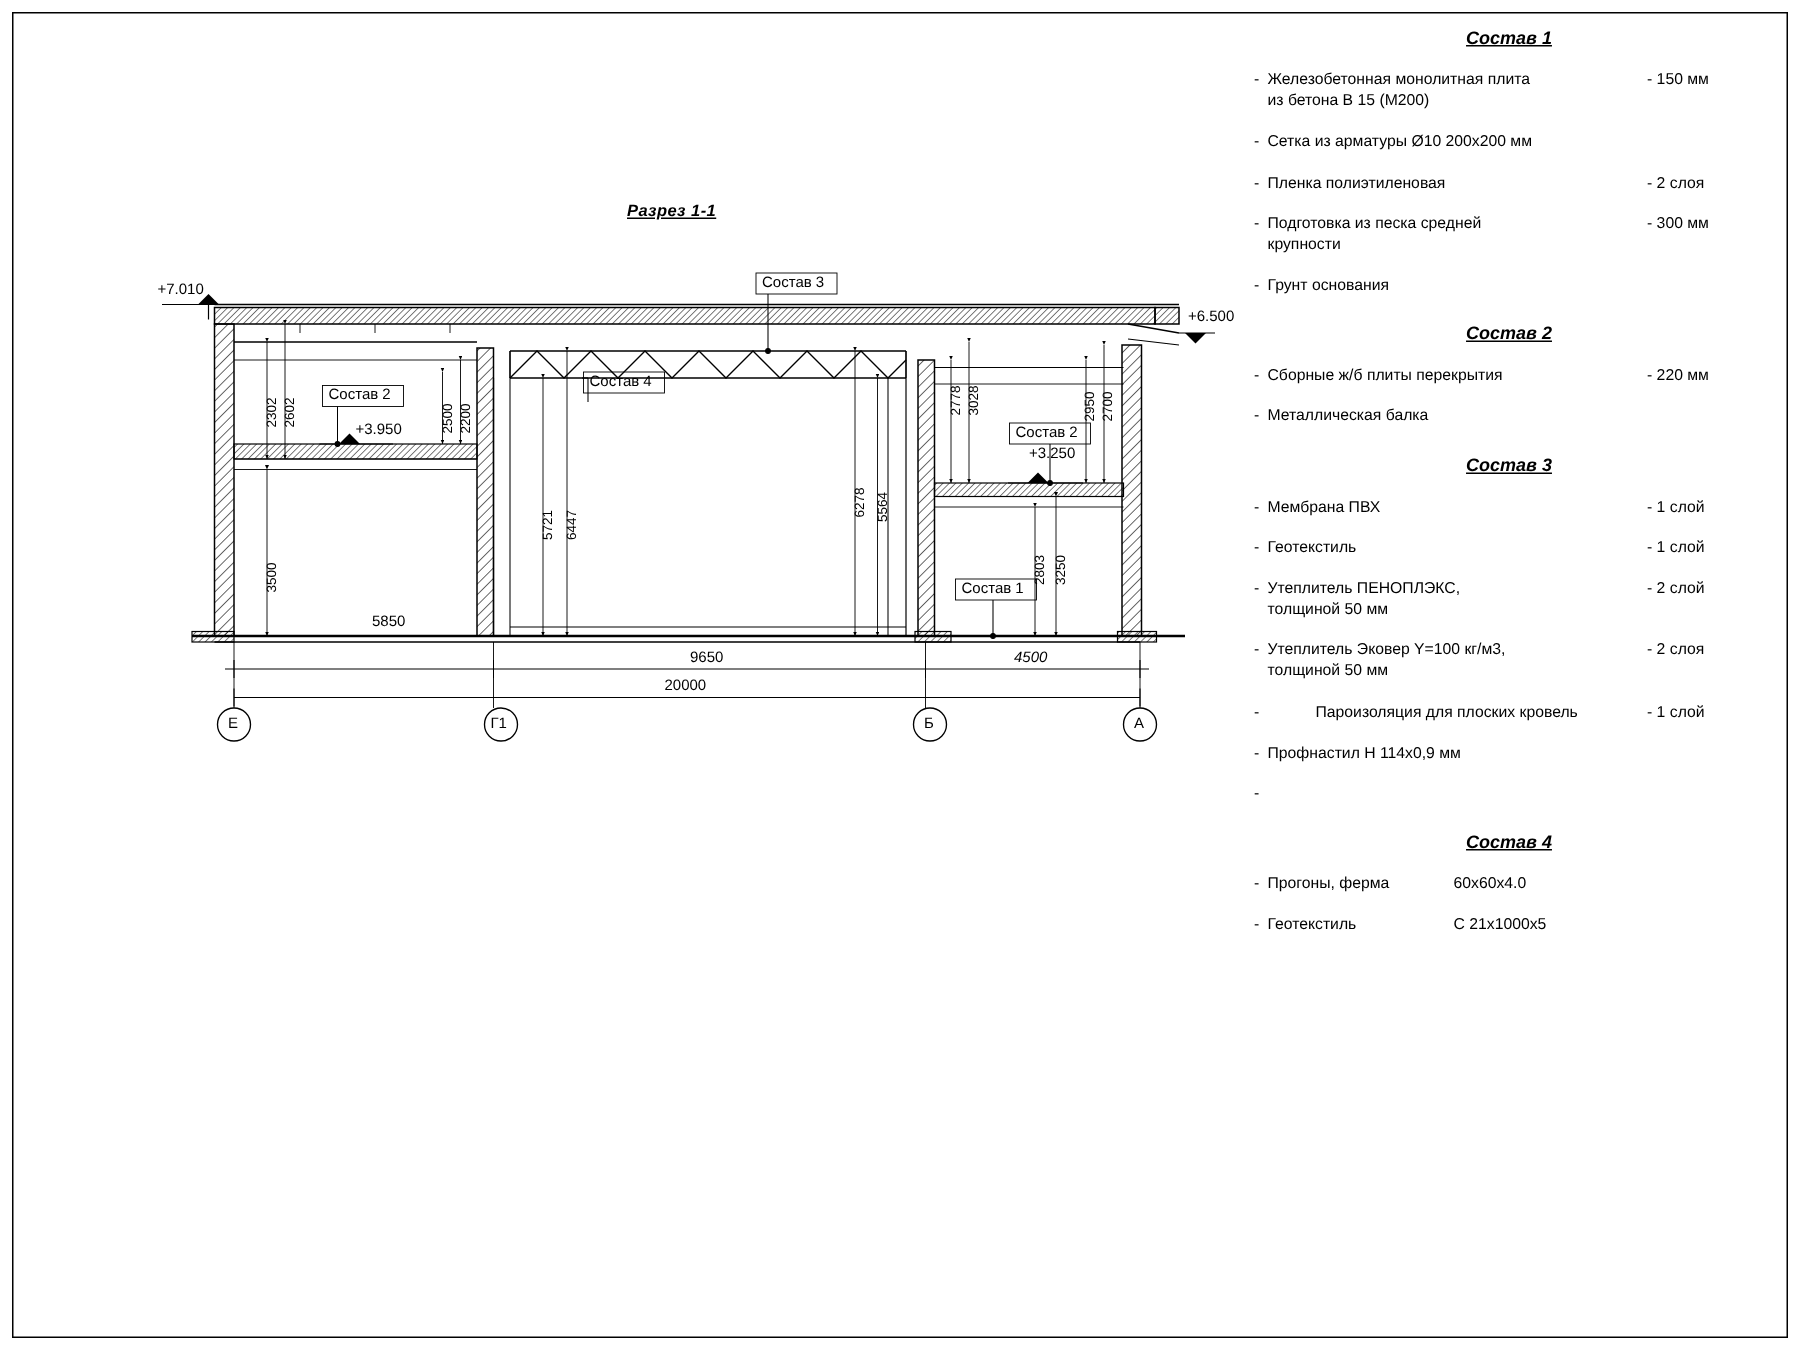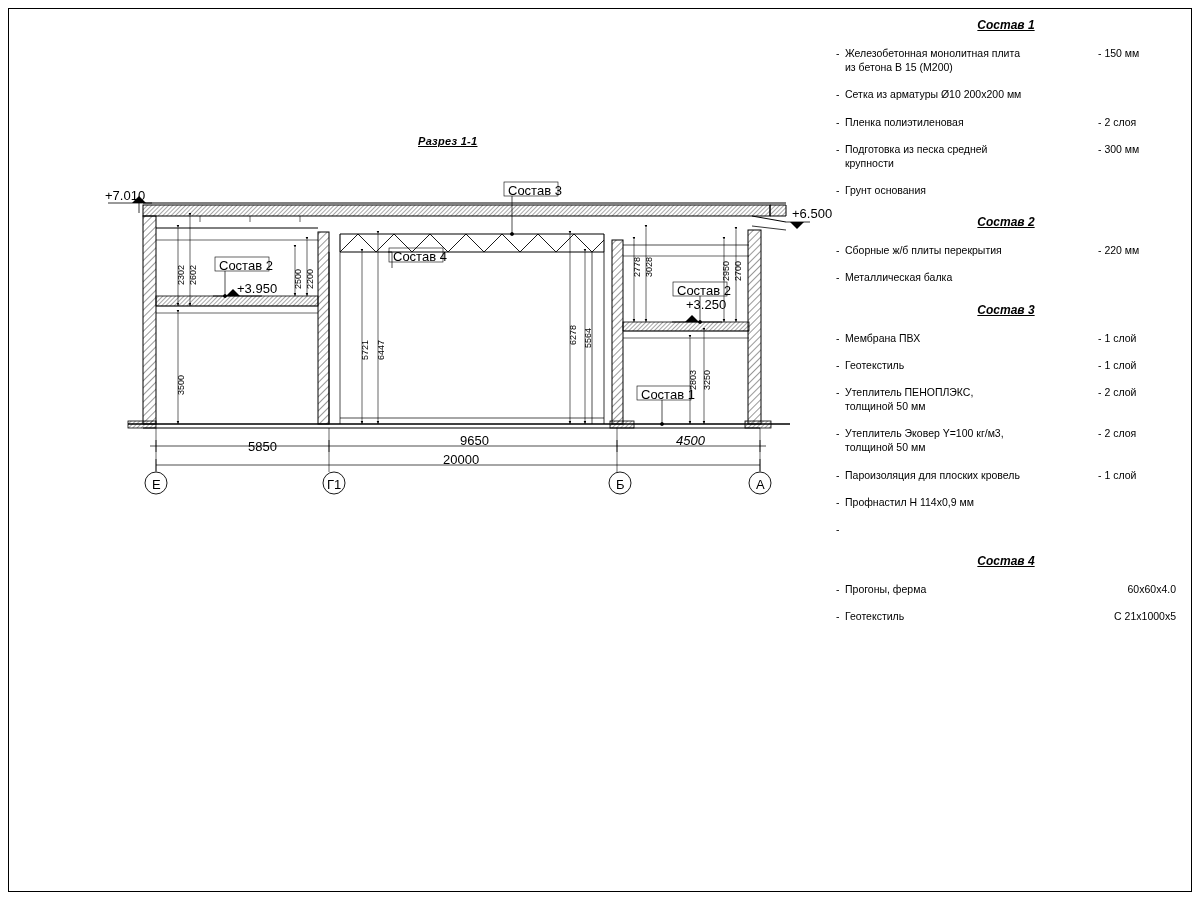--- a/index.html
+++ b/index.html
@@ -15,41 +15,41 @@
   .border{position:absolute;left:8px;top:8px;width:1182px;height:882px;border:1px solid #000;}
 
   
   .title-sec{
     position:absolute;left:418px;top:135px;
     font-style:italic;font-weight:bold;font-size:11px;
     text-decoration:underline;
     letter-spacing:.3px;
   }
 
-  .lbl{position:absolute;font-size:13px;white-space:nowrap;}
+  .lbl{position:absolute;font-size:10px;white-space:nowrap;}
   .vlbl{position:absolute;font-size:9px;white-space:nowrap;transform:rotate(-90deg);transform-origin:0 0;}
 
   
   svg.draw{position:absolute;left:0;top:0;width:1200px;height:900px;overflow:visible;}
 
   
   .spec{position:absolute;left:836px;top:18px;width:340px;font-size:10.5px;}
   .spec-h{
     text-align:center;font-style:italic;font-weight:bold;font-size:12px;
     text-decoration:underline;margin:0 0 14px 0;padding-left:0px;
   }
   .spec-h.h2{margin-top:18px;}
   .row{display:flex;align-items:flex-start;margin-bottom:13px;line-height:1.35;}
   .row .dash{width:9px;flex:0 0 9px;}
   .row .txt{flex:1 1 auto;padding-right:6px;}
   .row .val{flex:0 0 78px;text-align:left;}
   .spec-block{margin-bottom:4px;}
   .grp4 .row .txt{flex:0 0 118px;}
-  .grp4 .row .val{flex:1 1 auto;text-align:right;}
-  .nowrap{white-space:nowrap;}
+  .grp4 .row .val{flex:1 1 auto;}
+  .nowrap{white-space:nowrap;margin-left:32px;}
 </style>
 </head>
 <body>
 
 <div class="sheet">
   <div class="border"></div>
 
   <div class="title-sec">Разрез 1-1</div>
 
   <svg class="draw" xmlns="http://www.w3.org/2000/svg">
@@ -246,21 +246,21 @@
   <div class="vlbl" style="left:376px;top:360px;">6447</div>
   <div class="vlbl" style="left:568px;top:345px;">6278</div>
   <div class="vlbl" style="left:583px;top:348px;">5564</div>
   <div class="vlbl" style="left:632px;top:277px;">2778</div>
   <div class="vlbl" style="left:644px;top:277px;">3028</div>
   <div class="vlbl" style="left:721px;top:281px;">2950</div>
   <div class="vlbl" style="left:733px;top:281px;">2700</div>
   <div class="vlbl" style="left:688px;top:390px;">2803</div>
   <div class="vlbl" style="left:702px;top:390px;">3250</div>
 
-  <div class="lbl" style="left:228px;top:439px;padding-left:20px;">5850</div>
+  <div class="lbl" style="left:228px;top:409px;padding-left:20px;">5850</div>
   <div class="lbl" style="left:460px;top:433px;">9650</div>
   <div class="lbl" style="left:676px;top:433px;font-style:italic;">4500</div>
   <div class="lbl" style="left:443px;top:452px;">20000</div>
 
   <div class="lbl" style="left:152px;top:477px;">Е</div>
   <div class="lbl" style="left:327px;top:477px;">Г1</div>
   <div class="lbl" style="left:616px;top:477px;">Б</div>
   <div class="lbl" style="left:756px;top:477px;">А</div>
 
   <div class="spec">

